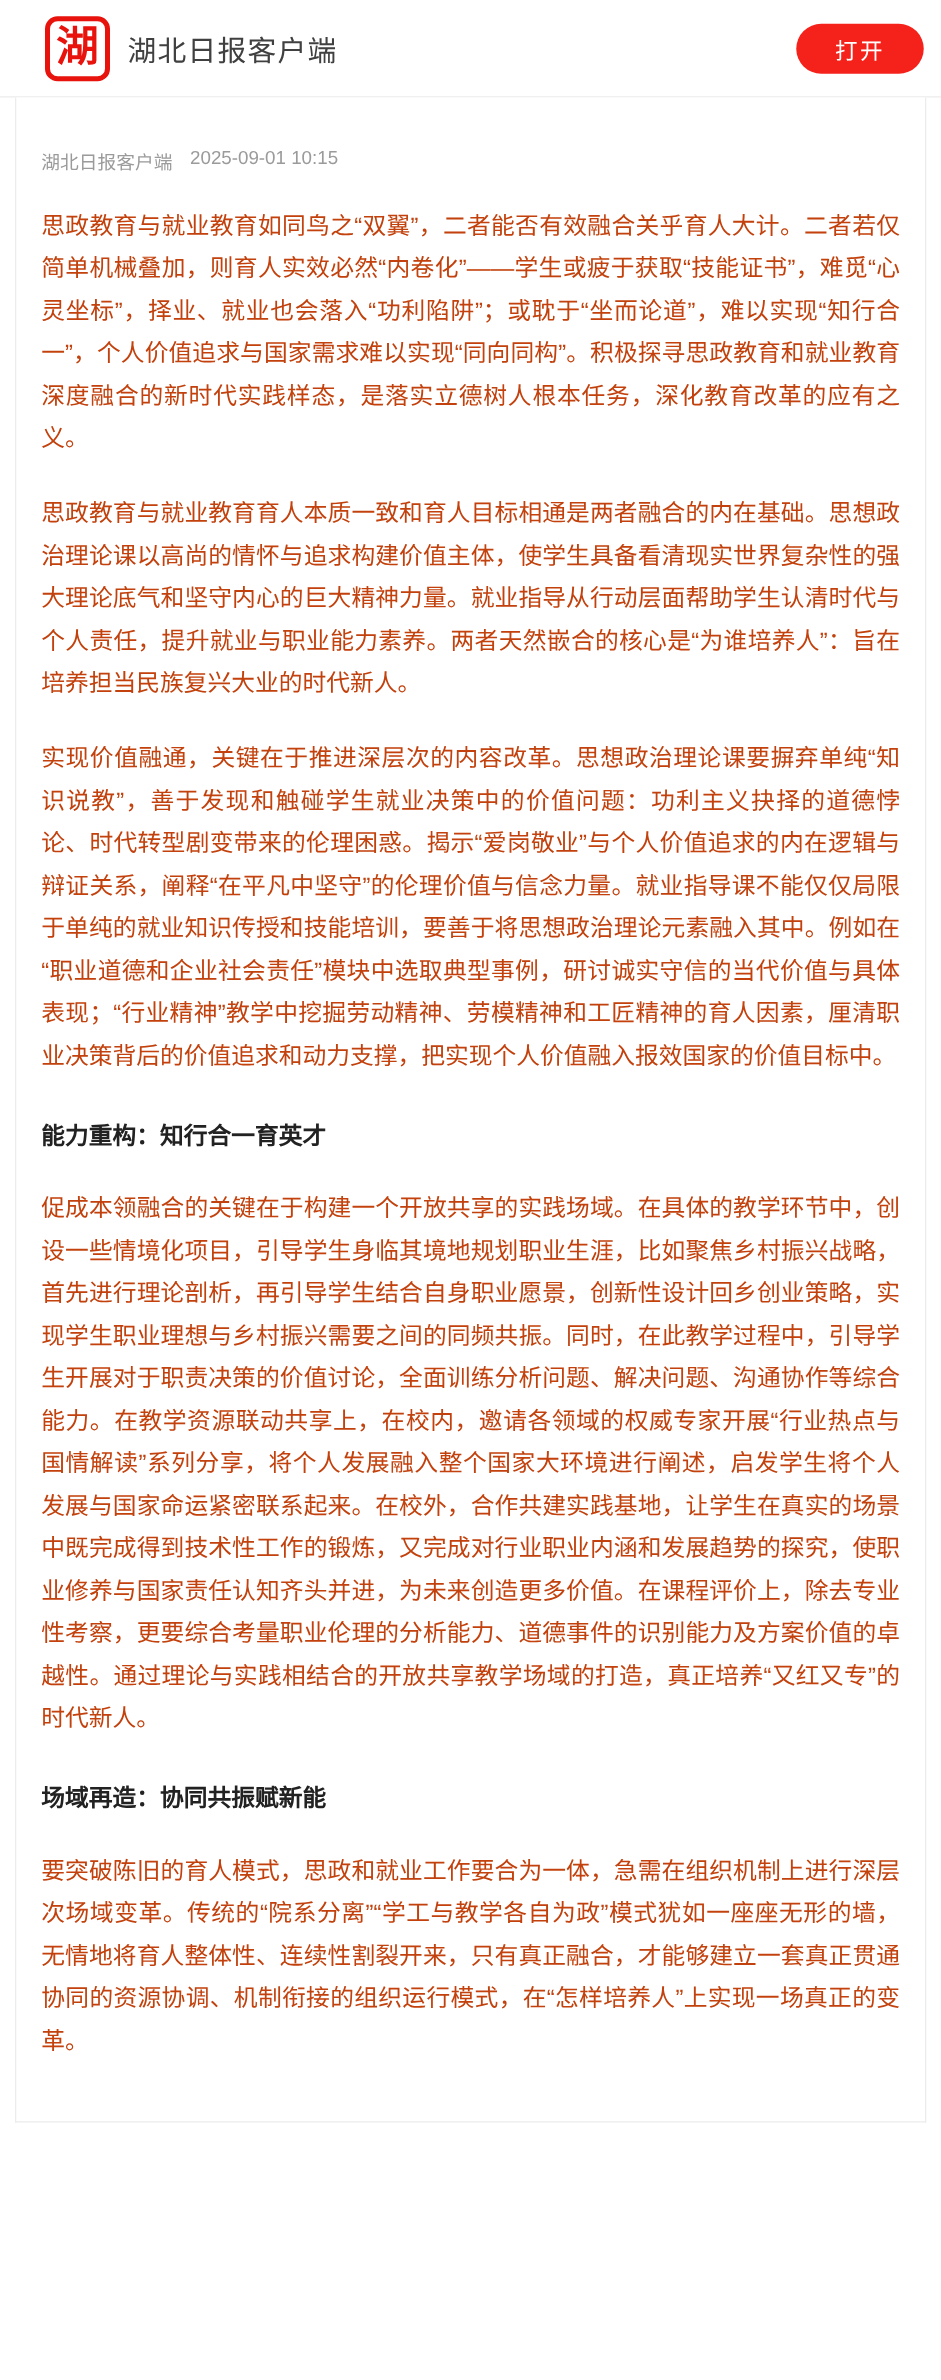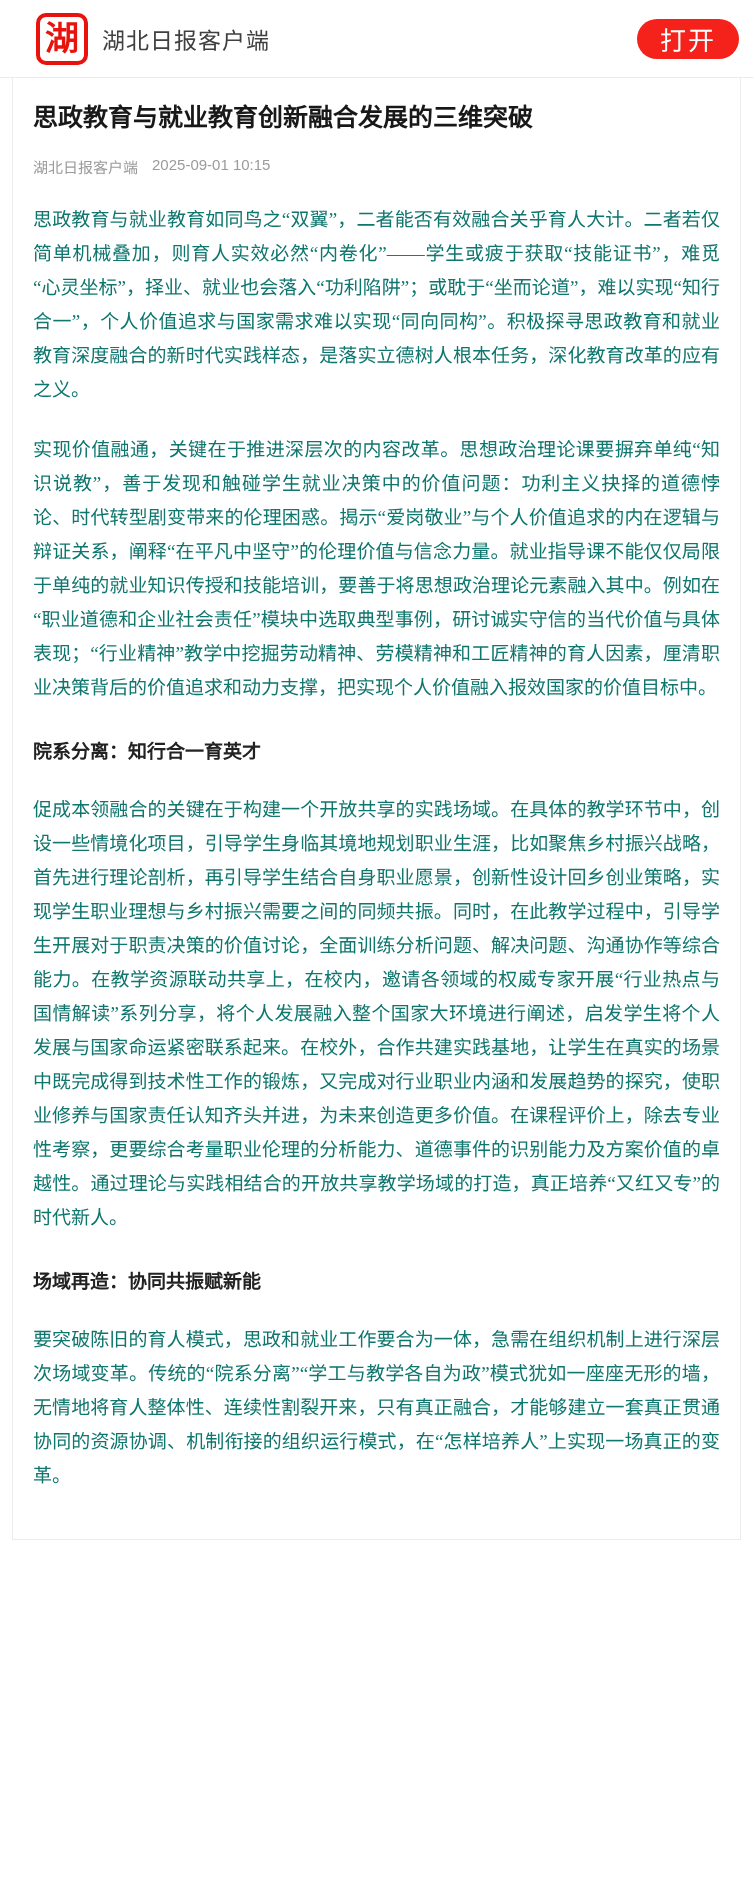--- a/index.html
+++ b/index.html
@@ -45,21 +45,21 @@
     flex: 1 1 auto;
   }
   .open-btn {
     flex: 0 0 auto;
     width: 102px;
     height: 40px;
     border: none;
     border-radius: 20px;
     background: var(--accent-red);
     color: #ffffff;
-    font-size: 26px;
+    font-size: 18px;
     letter-spacing: 2px;
     display: flex;
     align-items: center;
     justify-content: center;
     cursor: pointer;
     font-family: inherit;
   }
 
   
   .article-card {
@@ -80,24 +80,23 @@
     margin-top: 22px;
     font-size: 15px;
     color: #9b9b9b;
     display: flex;
     gap: 14px;
   }
   .article-body { margin-top: 6px; }
   .article-body .para {
     font-size: 19px;
     line-height: 34px;
-    color: #0f766e;
+    color: #c2410c;
     text-align: justify;
     margin-top: 26px;
-    font-family: Liberation Serif, serif;
   }
   .article-body .section-heading {
     font-size: 19px;
     line-height: 30px;
     font-weight: bold;
     color: #222222;
     margin-top: 32px;
   }
 </style>
 </head>
@@ -105,28 +104,28 @@
 
 <header class="app-banner">
   <div class="app-logo">
     <span class="logo-char">湖</span>
   </div>
   <div class="app-name">湖北日报客户端</div>
   <button class="open-btn">打开</button>
 </header>
 
 <main class="article-card">
-  <h1 class="article-title">思政教育与就业教育创新融合发展的三维突破</h1>
 
   <div class="article-meta">
     <span>湖北日报客户端</span>
     <span>2025-09-01 10:15</span>
   </div>
 
   <div class="article-body">
       <p class="para">思政教育与就业教育如同鸟之“双翼”，二者能否有效融合关乎育人大计。二者若仅简单机械叠加，则育人实效必然“内卷化”——学生或疲于获取“技能证书”，难觅“心灵坐标”，择业、就业也会落入“功利陷阱”；或耽于“坐而论道”，难以实现“知行合一”，个人价值追求与国家需求难以实现“同向同构”。积极探寻思政教育和就业教育深度融合的新时代实践样态，是落实立德树人根本任务，深化教育改革的应有之义。</p>
+      <p class="para">思政教育与就业教育育人本质一致和育人目标相通是两者融合的内在基础。思想政治理论课以高尚的情怀与追求构建价值主体，使学生具备看清现实世界复杂性的强大理论底气和坚守内心的巨大精神力量。就业指导从行动层面帮助学生认清时代与个人责任，提升就业与职业能力素养。两者天然嵌合的核心是“为谁培养人”：旨在培养担当民族复兴大业的时代新人。</p>
       <p class="para">实现价值融通，关键在于推进深层次的内容改革。思想政治理论课要摒弃单纯“知识说教”，善于发现和触碰学生就业决策中的价值问题：功利主义抉择的道德悖论、时代转型剧变带来的伦理困惑。揭示“爱岗敬业”与个人价值追求的内在逻辑与辩证关系，阐释“在平凡中坚守”的伦理价值与信念力量。就业指导课不能仅仅局限于单纯的就业知识传授和技能培训，要善于将思想政治理论元素融入其中。例如在“职业道德和企业社会责任”模块中选取典型事例，研讨诚实守信的当代价值与具体表现；“行业精神”教学中挖掘劳动精神、劳模精神和工匠精神的育人因素，厘清职业决策背后的价值追求和动力支撑，把实现个人价值融入报效国家的价值目标中。</p>
-      <h2 class="section-heading">院系分离：知行合一育英才</h2>
+      <h2 class="section-heading">能力重构：知行合一育英才</h2>
       <p class="para">促成本领融合的关键在于构建一个开放共享的实践场域。在具体的教学环节中，创设一些情境化项目，引导学生身临其境地规划职业生涯，比如聚焦乡村振兴战略，首先进行理论剖析，再引导学生结合自身职业愿景，创新性设计回乡创业策略，实现学生职业理想与乡村振兴需要之间的同频共振。同时，在此教学过程中，引导学生开展对于职责决策的价值讨论，全面训练分析问题、解决问题、沟通协作等综合能力。在教学资源联动共享上，在校内，邀请各领域的权威专家开展“行业热点与国情解读”系列分享，将个人发展融入整个国家大环境进行阐述，启发学生将个人发展与国家命运紧密联系起来。在校外，合作共建实践基地，让学生在真实的场景中既完成得到技术性工作的锻炼，又完成对行业职业内涵和发展趋势的探究，使职业修养与国家责任认知齐头并进，为未来创造更多价值。在课程评价上，除去专业性考察，更要综合考量职业伦理的分析能力、道德事件的识别能力及方案价值的卓越性。通过理论与实践相结合的开放共享教学场域的打造，真正培养“又红又专”的时代新人。</p>
       <h2 class="section-heading">场域再造：协同共振赋新能</h2>
       <p class="para">要突破陈旧的育人模式，思政和就业工作要合为一体，急需在组织机制上进行深层次场域变革。传统的“院系分离”“学工与教学各自为政”模式犹如一座座无形的墙，无情地将育人整体性、连续性割裂开来，只有真正融合，才能够建立一套真正贯通协同的资源协调、机制衔接的组织运行模式，在“怎样培养人”上实现一场真正的变革。</p>
     </div>
 </main>
 
 </body></html>

